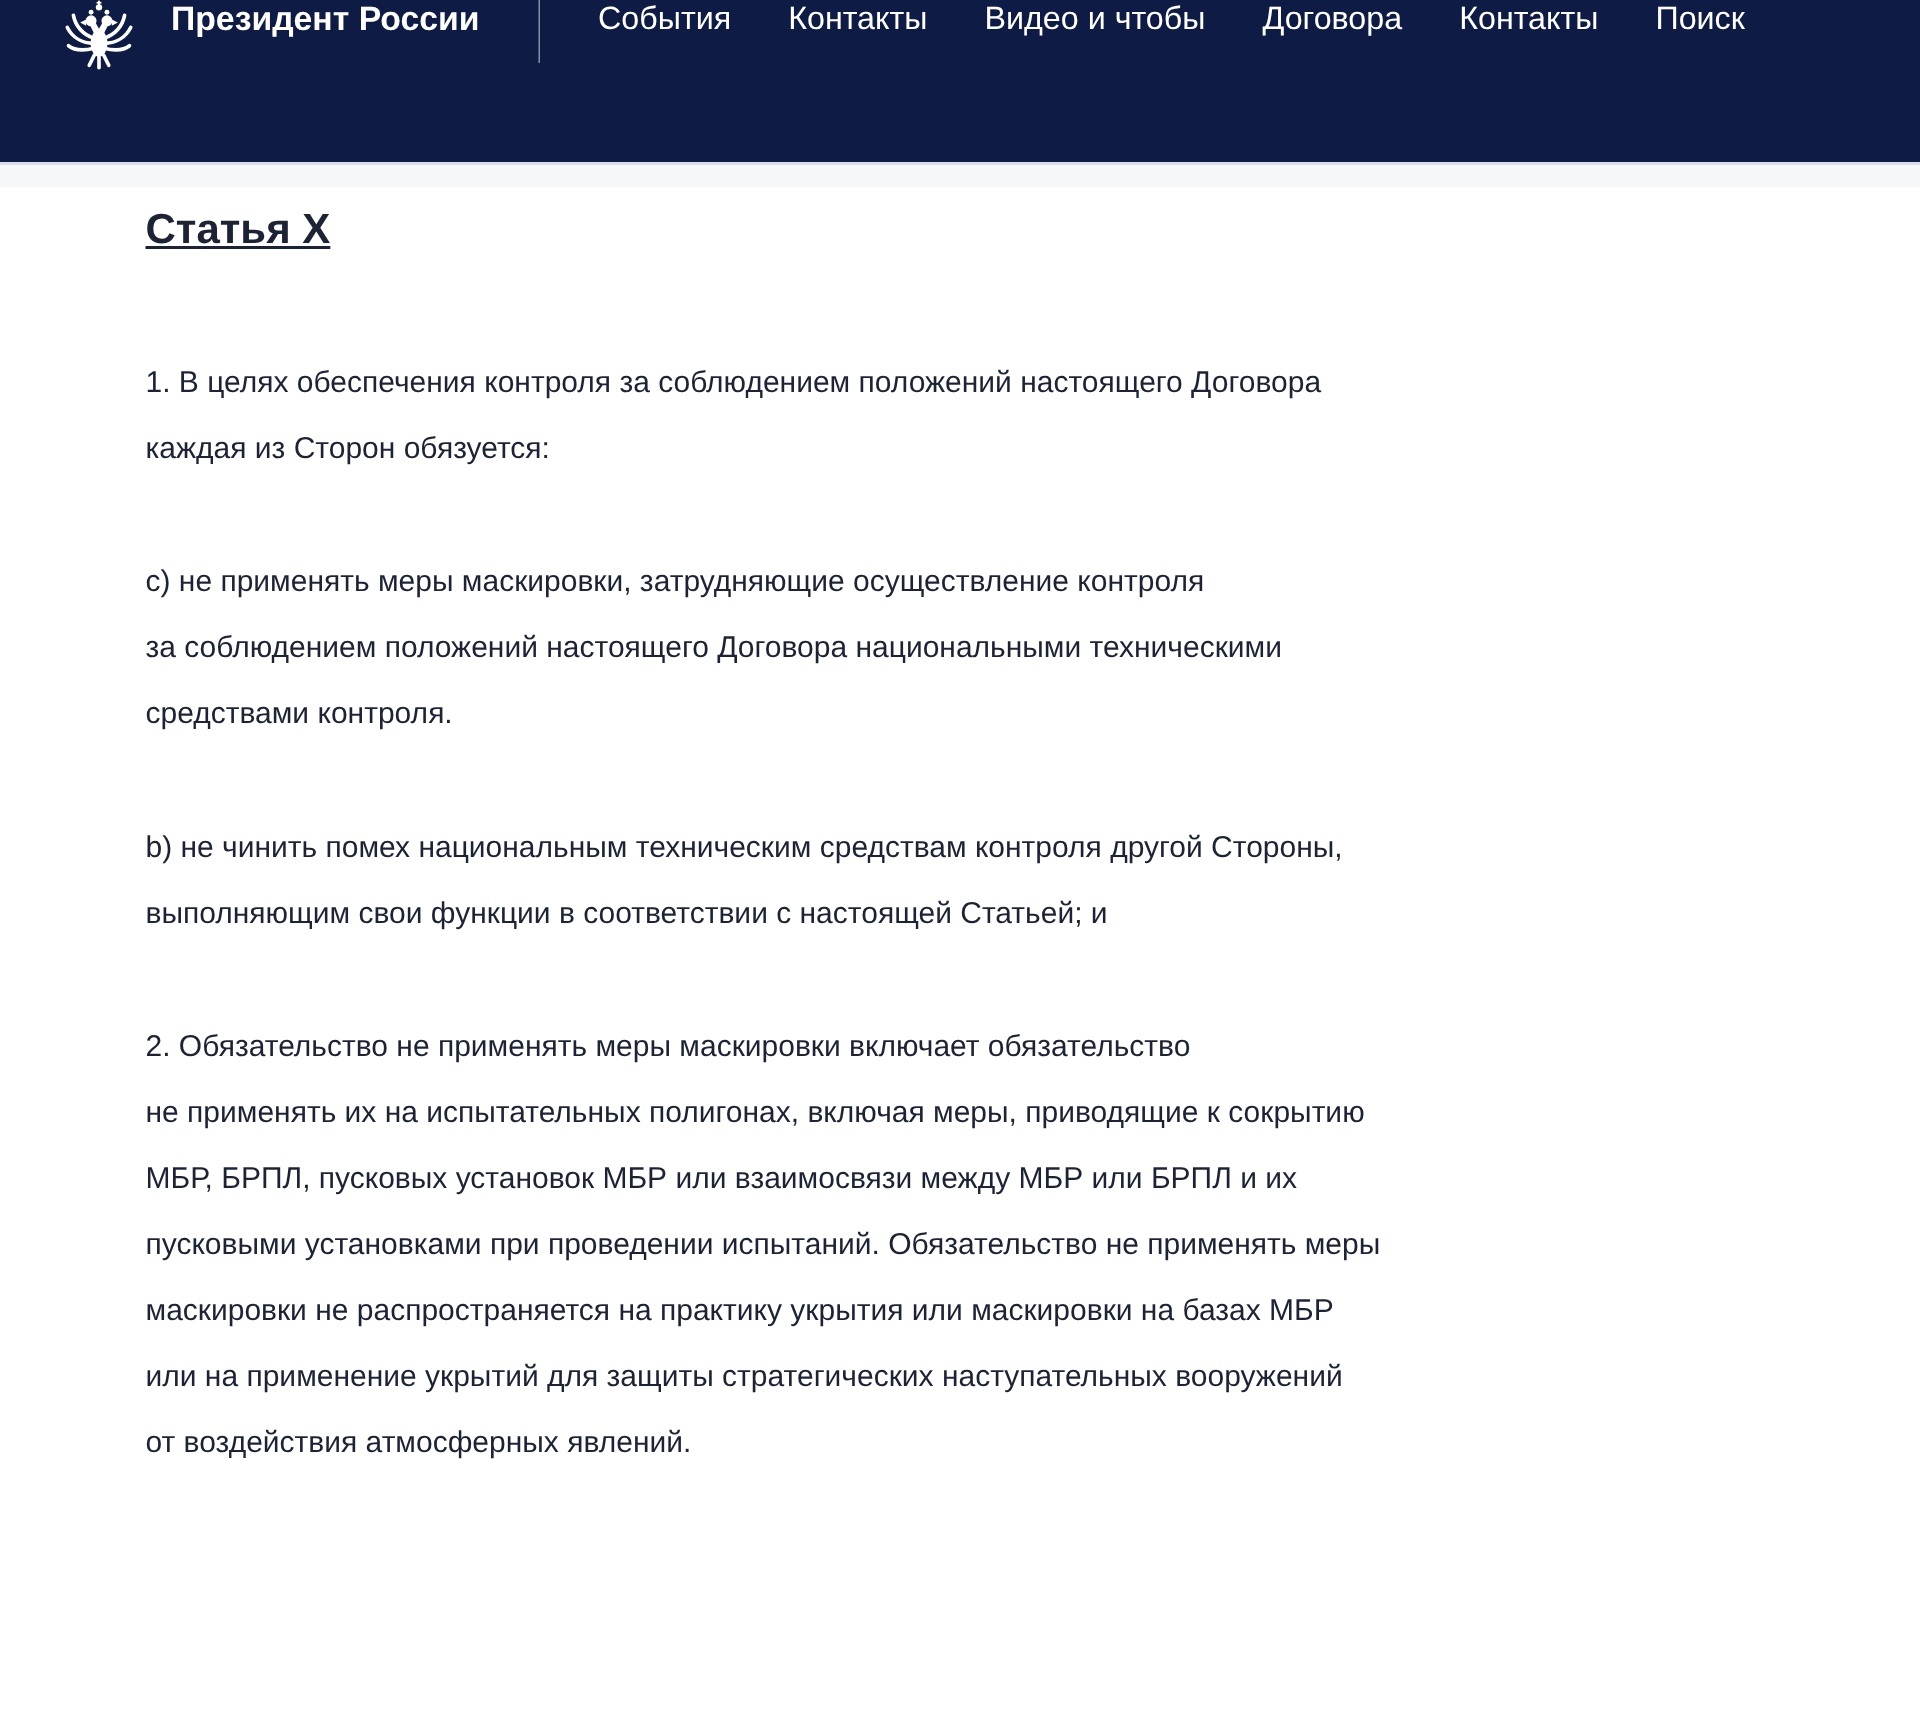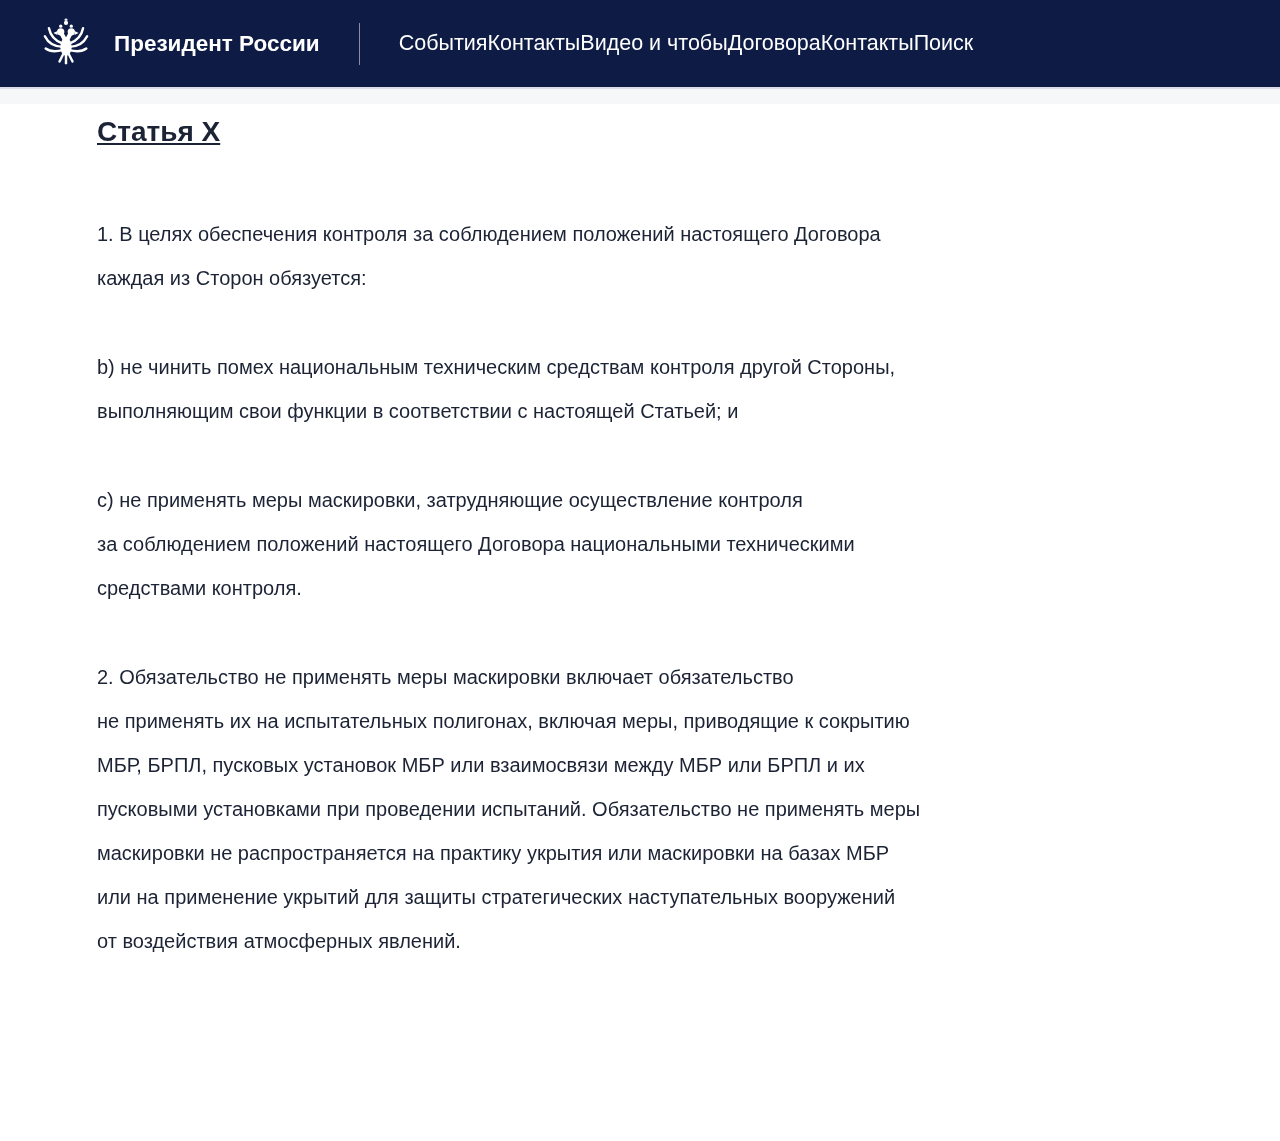--- a/index.html
+++ b/index.html
@@ -5,24 +5,24 @@
   * { box-sizing: border-box; margin: 0; padding: 0; }
   html, body { width: 1280px; }
   body {
     font-family: "Liberation Sans", "DejaVu Sans", sans-serif;
     background: #ffffff;
     color: #1b2335;
   }
 
   
   .topbar {
-    height: 87px;
+    height: 108px;
     background: #0e1c45;
     display: flex;
-    align-items: center;
+    align-items: flex-start;
     padding: 0 40px;
   }
   .logo-wrap {
     width: 52px;
     height: 52px;
     flex: 0 0 auto;
     display: flex;
     align-items: center;
     justify-content: center;
     cursor: pointer;
@@ -38,20 +38,21 @@
   .header-divider {
     width: 1px;
     height: 42px;
     background: rgba(255,255,255,0.5);
     margin: 0 39px;
     flex: 0 0 auto;
   }
   .main-nav {
     display: flex;
     align-items: center;
+    gap: 38px;
   }
   .main-nav a {
     color: #ffffff;
     font-size: 21.5px;
     font-weight: 400;
     text-decoration: none;
     white-space: nowrap;
     cursor: pointer;
   }
 
@@ -138,25 +139,25 @@
   </nav>
 </header>
 
 <div class="subbar"></div>
 
 <main class="article">
   <h1>Статья X</h1>
 
   <p>1. В целях обеспечения контроля за соблюдением положений настоящего Договора
 каждая из Сторон обязуется:</p>
-  <p>b) не чинить помех национальным техническим средствам контроля другой Стороны,
-выполняющим свои функции в соответствии с настоящей Статьей; и</p>
   <p>c) не применять меры маскировки, затрудняющие осуществление контроля
 за соблюдением положений настоящего Договора национальными техническими
 средствами контроля.</p>
+  <p>b) не чинить помех национальным техническим средствам контроля другой Стороны,
+выполняющим свои функции в соответствии с настоящей Статьей; и</p>
   <p>2. Обязательство не применять меры маскировки включает обязательство
 не применять их на испытательных полигонах, включая меры, приводящие к сокрытию
 МБР, БРПЛ, пусковых установок МБР или взаимосвязи между МБР или БРПЛ и их
 пусковыми установками при проведении испытаний. Обязательство не применять меры
 маскировки не распространяется на практику укрытия или маскировки на базах МБР
 или на применение укрытий для защиты стратегических наступательных вооружений
 от воздействия атмосферных явлений.</p>
 </main>
 
 </body></html>

